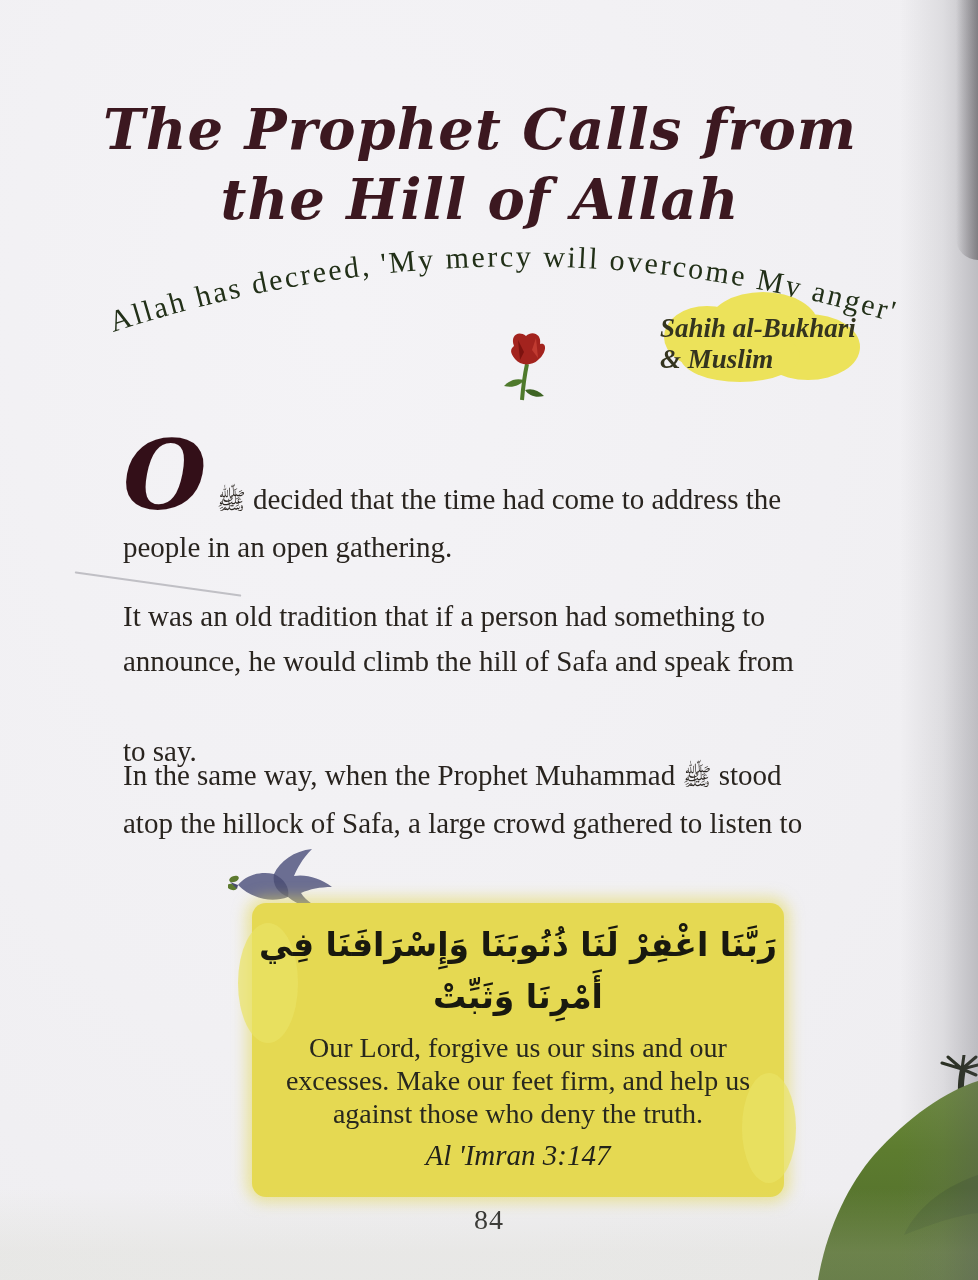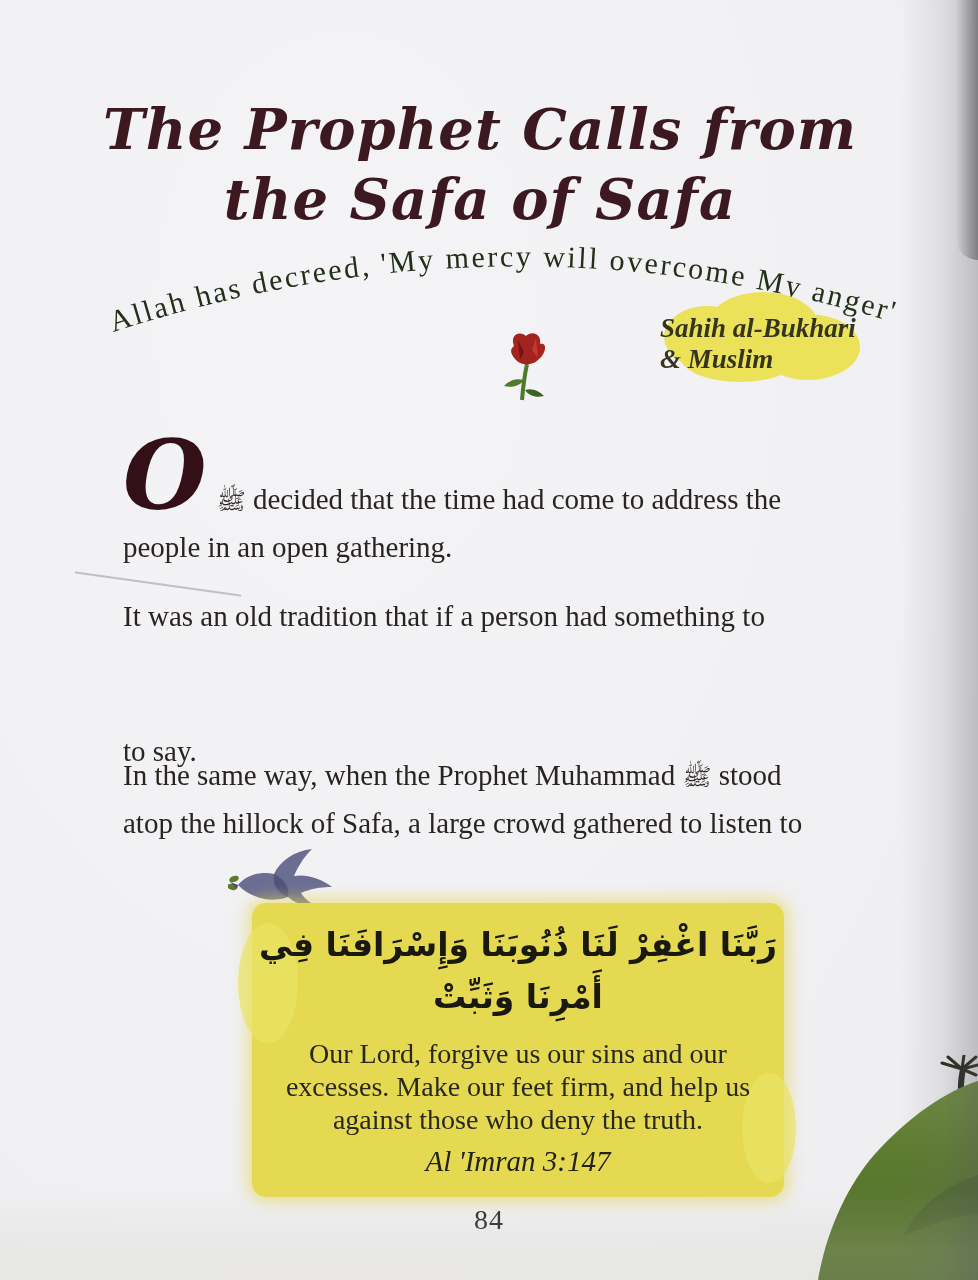--- a/index.html
+++ b/index.html
@@ -60,38 +60,38 @@
   .quran-box::before{content:""; position:absolute; left:-14px; top:20px; width:60px; height:120px;
     background:#eae265; border-radius:50%; opacity:.7;}
   .quran-box::after{content:""; position:absolute; right:-12px; bottom:14px; width:54px; height:110px;
     background:#eae265; border-radius:50%; opacity:.7;}
   .arabic{direction:rtl; text-align:center; font-family:"DejaVu Sans", sans-serif;
     font-weight:bold; font-size:33px; line-height:52px; color:#19190f; position:relative; z-index:2;}
   .arabic-l1{padding-top:16px;}
   .verse-medallion{display:inline-block; width:30px; height:30px; border:2px solid #26261c;
     border-radius:50%; font-size:14px; line-height:28px; text-align:center; vertical-align:middle;
     margin-right:10px; box-shadow:0 0 0 1px rgba(38,38,28,0.35);}
-  .translation{margin-top:14px; text-align:center; font-size:28px; line-height:33px; color:#28281e;
+  .translation{margin-top:8px; text-align:center; font-size:28px; line-height:33px; color:#28281e;
     position:relative; z-index:2;}
   .citation{margin-top:9px; text-align:center; font-style:italic; font-size:29px; color:#23231a;
     position:relative; z-index:2;}
 
   .page-number{position:absolute; left:0; top:1204px; width:978px; text-align:center;
     font-size:28px; color:#2a2a28; letter-spacing:1px;}
 
   .hill{position:absolute; right:0; bottom:0;}
 </style>
 </head>
 <body>
 
 <div id="page">
 
   <div class="title">
     <div>The Prophet Calls from</div>
-    <div>the Safa of Safa</div>
+    <div>the Hill of Allah</div>
   </div>
 
   <svg class="arc-quote" width="800" height="112" viewBox="0 0 800 112">
     <defs>
         <path id="arc-path" d="M 10 98 Q 400 -28 790 88" fill="none"></path>
       </defs>
     <text textLength="802" lengthAdjust="spacing">
       <textPath href="#arc-path">Allah has decreed, 'My mercy will overcome My anger'.</textPath>
     </text>
   </svg>
@@ -119,21 +119,21 @@
   <div class="para p1">
     <span class="dropcap">O</span>
     <br>
     <span class="pbuh">ﷺ</span>
     <span>decided that the time had come to address the</span><br>
     <span>people in an open gathering.</span>
   </div>
 
   <div class="para p2">
     <span>It was an old tradition that if a person had something to</span><br>
-    <br>
+    <span>announce, he would climb the hill of Safa and speak from</span><br>
     <br>
     <span>to say.</span>
   </div>
 
   <div class="para p3">
     <span>In the same way, when the Prophet Muhammad</span>
     <span class="pbuh">ﷺ</span>
     <span>stood</span><br>
     <span>atop the hillock of Safa, a large crowd gathered to listen to</span>
   </div>

